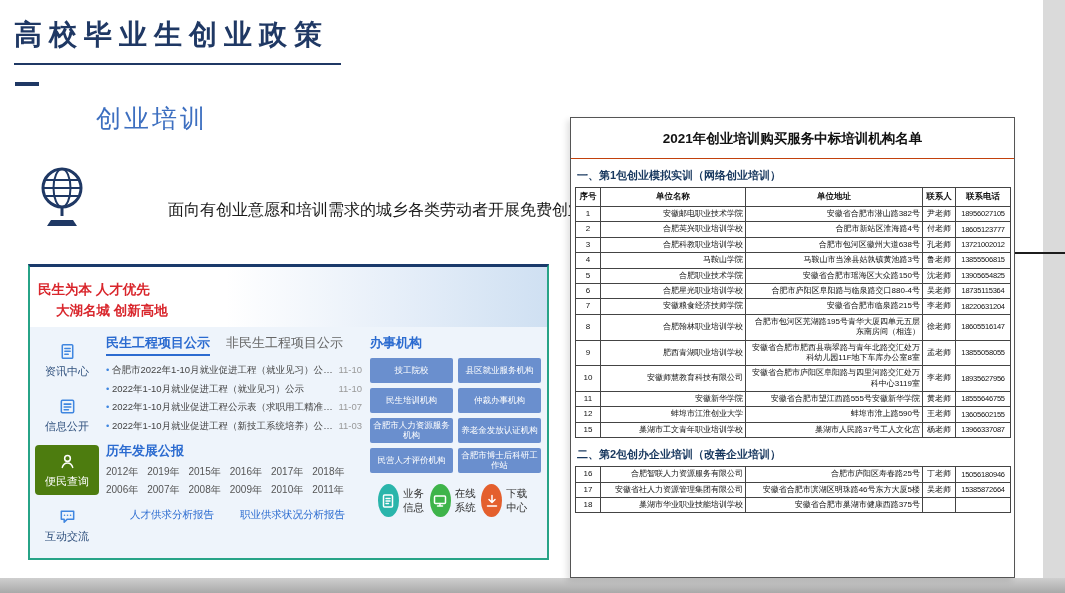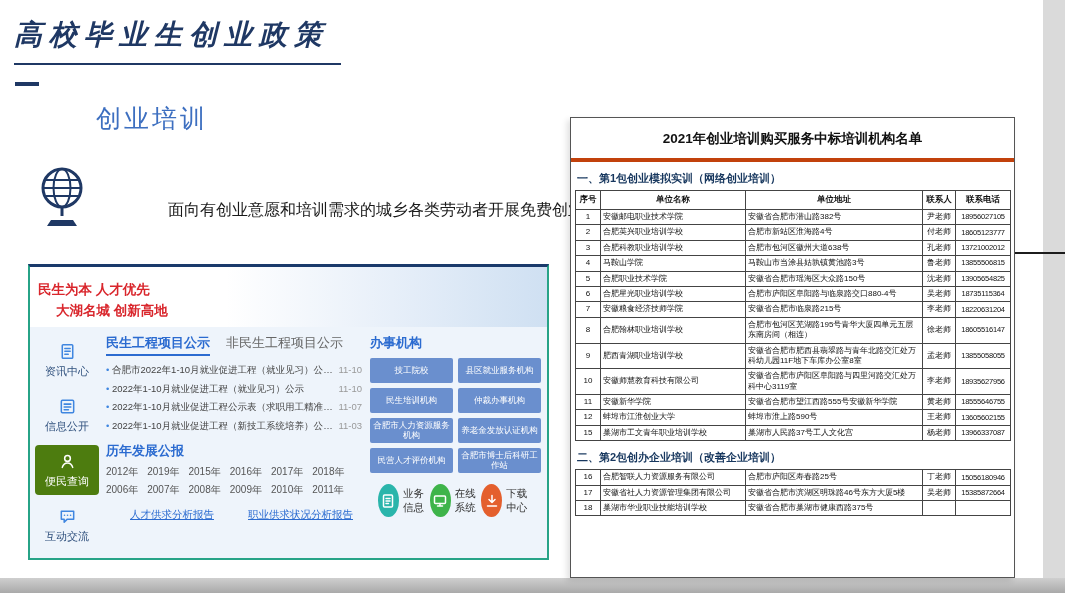--- a/index.html
+++ b/index.html
@@ -6,21 +6,21 @@
   html,body { width:1065px; height:593px; }
   body {
     position:relative; background:#dadada; overflow:hidden;
     font-family:"Liberation Sans","DejaVu Sans",sans-serif; color:#222;
   }
   .slide { position:absolute; left:0; top:0; width:1043px; height:578px; background:#ffffff; }
 
   
   .slide-title {
     position:absolute; left:14px; top:16px; font-size:28px; font-weight:bold; color:#1f3864;
-    letter-spacing:7px; border-bottom:2px solid #1f3864; padding:0 12px 9px 0; white-space:nowrap;font-style:italic;
+    letter-spacing:7px; border-bottom:2px solid #1f3864; padding:0 12px 9px 0; white-space:nowrap;
   }
   .title-dash { position:absolute; left:15px; top:82px; width:24px; height:4px; background:#1f3864; }
   .section-title { position:absolute; left:96px; top:102px; font-size:25px; color:#3d6fc0; letter-spacing:3px; }
   .globe { position:absolute; left:34px; top:164px; width:56px; height:66px; }
   .description { position:absolute; left:136px; top:200px; font-size:16px; color:#1a1a1a; white-space:nowrap; z-index:1;margin-left:32px; }
 
   
   .site {
     position:absolute; left:28px; top:264px; width:521px; height:296px;
     border:2px solid #27a387; border-top:3px solid #1a3a6b;
@@ -48,48 +48,48 @@
   .tabs { display:flex; gap:16px; font-size:13px; margin-bottom:5px; align-items:baseline; }
   .tab-active { color:#2b6bd0; font-weight:bold; border-bottom:2px solid #2b6bd0; padding-bottom:2px; }
   .tab { color:#666; }
   .news-item { display:flex; align-items:baseline; font-size:9.5px; color:#444; line-height:1.95; }
   .news-title { flex:1; overflow:hidden; white-space:nowrap; text-overflow:ellipsis; }
   .news-title::before { content:"• "; color:#3f86e0; }
   .news-date { color:#999; margin-left:4px; }
   .reports-header { color:#2b6bd0; font-weight:bold; font-size:13px; margin:7px 0 5px; }
   .years { display:flex; gap:9px; font-size:10px; color:#555; margin:4px 0; }
   .year { white-space:nowrap; }
-  .report-links { display:flex; gap:34px; font-size:10.5px; color:#2b6bd0; margin-top:11px; padding-left:24px;text-decoration:underline; }
+  .report-links { display:flex; gap:26px; font-size:10.5px; color:#2b6bd0; margin-top:11px; padding-left:24px; }
   .rlink { white-space:nowrap; }
 
   .agencies-header { color:#2b6bd0; font-weight:bold; font-size:13px; margin-bottom:6px; }
   .agency-grid { display:grid; grid-template-columns:1fr 1fr; gap:5px; }
   .agency-btn {
     background:rgba(82,125,198,0.85); color:#fff; font-size:8.5px; min-height:25px;
     display:flex; align-items:center; justify-content:center; text-align:center;
     line-height:1.15; border-radius:2px; padding:1px 2px;
   }
   .quick-row { display:flex; justify-content:space-between; margin-top:11px; padding:0 8px; }
   .quick { display:flex; flex-direction:row; align-items:center; gap:4px; font-size:10.5px; color:#333; }
   .quick-circle { width:33px; height:33px; border-radius:50%; display:flex; align-items:center; justify-content:center; }
   .quick-circle svg { width:16px; height:16px; stroke:#fff; fill:none; stroke-width:1.5; stroke-linecap:round; stroke-linejoin:round; }
   .qc-teal { background:#2ab5ab; } .qc-green { background:#3eb44a; } .qc-orange { background:#e45f2d; }
 
   
   .table-panel {
     position:absolute; left:570px; top:117px; width:445px; height:461px; background:#fff;
     border:1px solid #555; overflow:hidden; z-index:5; box-shadow:-3px 3px 6px rgba(0,0,0,0.12);
   }
-  .table-title { text-align:center; font-size:13.5px; font-weight:bold; color:#111; padding:12px 4px 10px; border-bottom:4px solid #c2410c; }
+  .table-title { text-align:center; font-size:13.5px; font-weight:bold; color:#111; padding:12px 4px 10px; border-bottom:1px solid #c2410c; }
   .table-section { font-size:11px; font-weight:bold; color:#17375e; margin:9px 6px 4px; }
   table.inst { border-collapse:collapse; table-layout:fixed; width:435px; margin:0 4px; }
   .inst th { font-size:8.5px; font-weight:bold; border:1px solid #444; padding:3px 1px; color:#111; }
   .inst td { font-size:8px; border:1px solid #444; padding:2px 2px; line-height:1.3; color:#111; word-break:break-all; height:15px; }
   .inst td.c { text-align:center; }
-  .inst td.l { text-align:left; }
+  .inst td.l { text-align:right; }
   .inst td.ph { font-size:7.5px; letter-spacing:-0.2px; white-space:nowrap; overflow:hidden; }
   .w1{width:25px}.w2{width:145px}.w3{width:177px}.w4{width:33px}.w5{width:55px}
 
   
   .bottom-strip { position:absolute; left:0; top:578px; width:1065px; height:15px; background:linear-gradient(#cfcfcf,#a9a9a9); }
   .artifact-line { position:absolute; left:1014px; top:252px; width:51px; height:2px; background:#1c1c1c; }
 </style>
 </head>
 <body>
 

